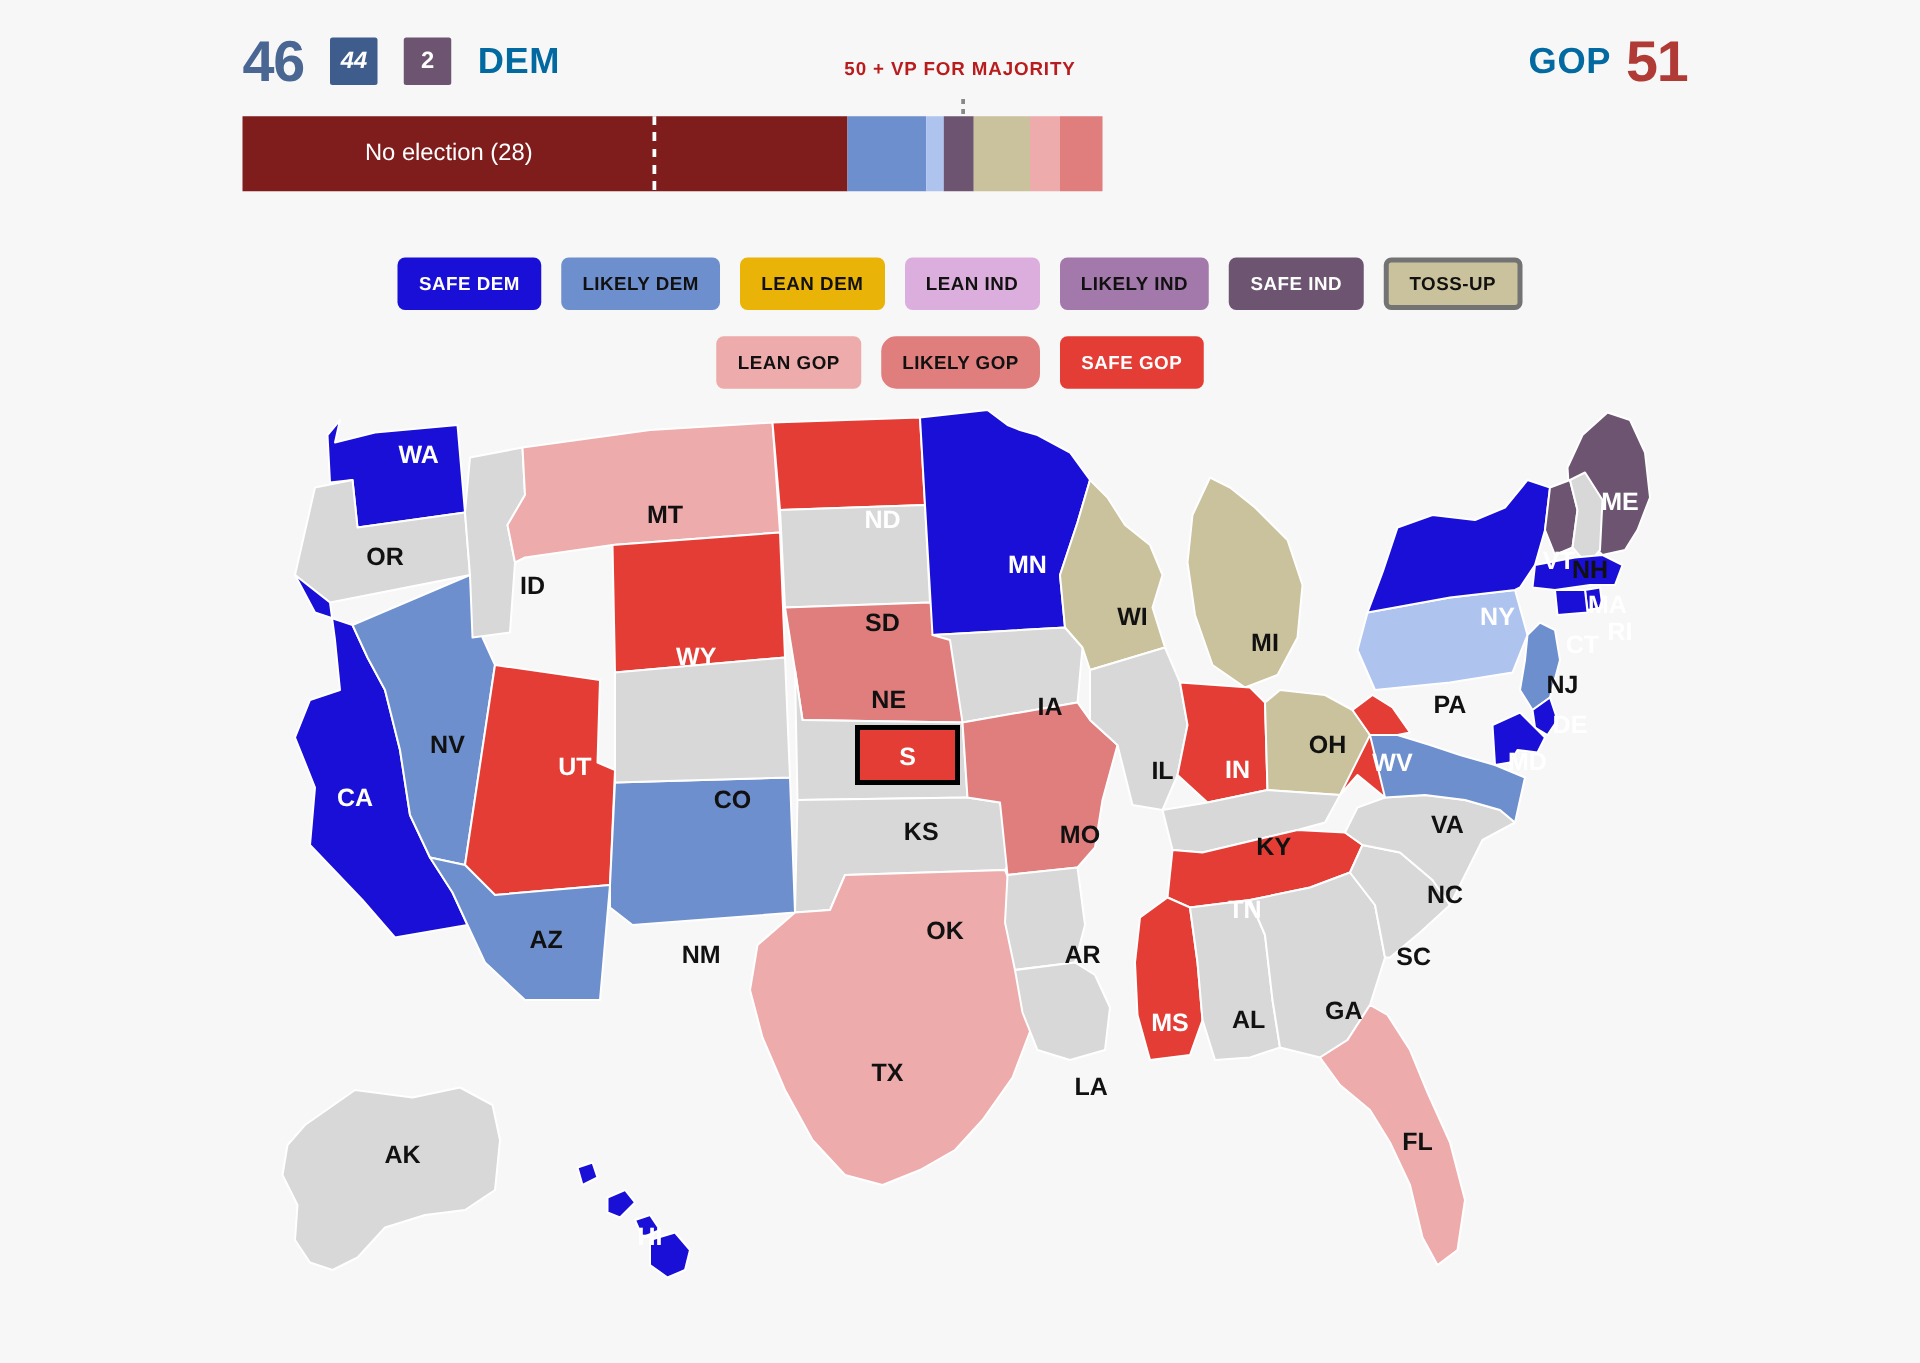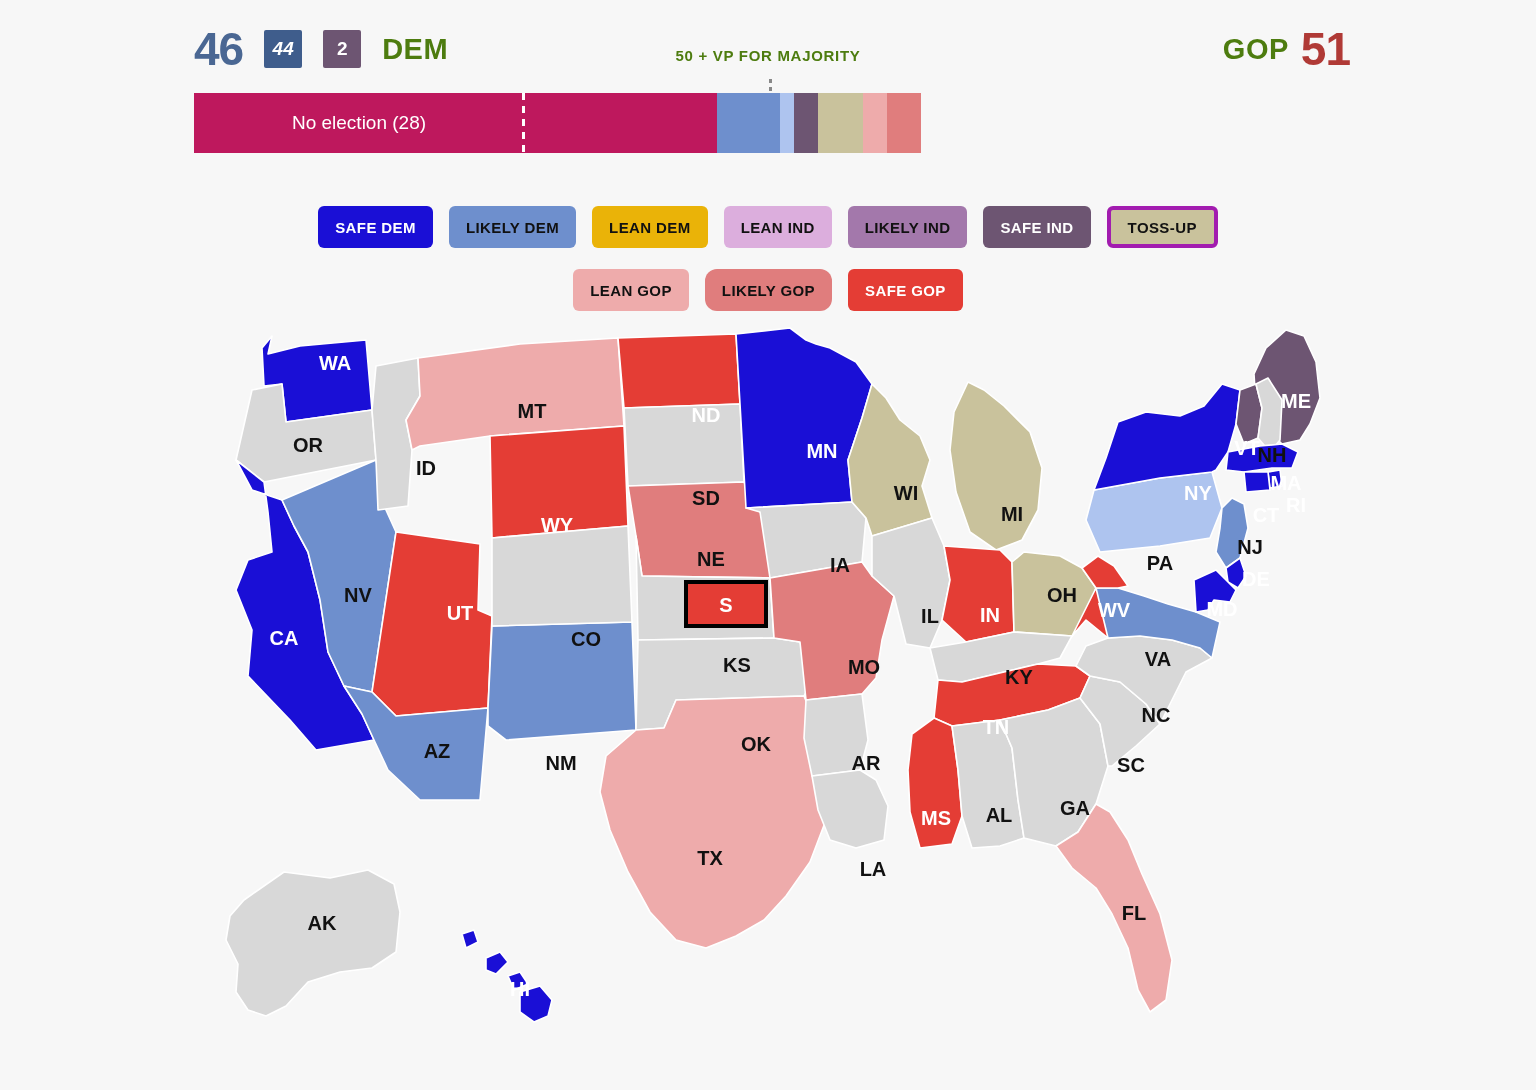--- a/index.html
+++ b/index.html
@@ -21,33 +21,33 @@
   #dem-total{
     font-size:46px;font-weight:bold;color:#4a6793;line-height:1;
     letter-spacing:-1px;
   }
   .count-chip{
     width:38px;height:38px;border-radius:2px;
     display:flex;align-items:center;justify-content:center;
     color:#fff;font-size:19px;font-weight:bold;
   }
   #dem-label,#gop-label{
-    font-size:29px;font-weight:bold;color:#4d7c0f;letter-spacing:0.5px;
+    font-size:29px;font-weight:bold;color:#0369a1;letter-spacing:0.5px;
   }
   #gop-group{
     position:absolute;right:186px;top:26px;
     display:flex;align-items:center;gap:12px;
   }
   #gop-total{
     font-size:46px;font-weight:bold;color:#b03a36;line-height:1;
     letter-spacing:-1px;
   }
   #majority-note{
     position:absolute;left:0;right:0;top:47px;text-align:center;
-    font-size:15px;font-weight:bold;color:#4d7c0f;letter-spacing:0.7px;
+    font-size:15px;font-weight:bold;color:#b91c1c;letter-spacing:0.7px;
   }
   
   #seatbar{
     position:absolute;left:194px;top:93px;width:1155px;height:60px;
     display:flex;
   }
   .seg{height:60px;position:relative;}
   .seg-label{
     position:absolute;left:0;right:0;top:50%;transform:translateY(-50%);
     text-align:center;color:#fff;font-size:19px;white-space:nowrap;
@@ -70,21 +70,21 @@
   .legend-row{
     display:flex;justify-content:center;align-items:center;gap:16px;margin-top:16px;
   }
   .legend-row.row2{margin-top:21px;}
   .chip{
     height:42px;border-radius:6px;display:flex;align-items:center;
     justify-content:center;padding:0 17px;
     font-size:15px;font-weight:bold;letter-spacing:0.4px;
     box-sizing:border-box;
   }
-  .chip.tossup{border:4px solid #a21caf;}
+  .chip.tossup{border:4px solid #737373;}
   
   #map-wrap{
     position:absolute;left:0;top:300px;width:1536px;height:760px;
   }
   svg{display:block;}
   .st{stroke:#ffffff;stroke-width:1.6;stroke-linejoin:round;}
   .slabel{
     font-family:"Liberation Sans", sans-serif;
     font-size:20px;font-weight:bold;text-anchor:middle;
     pointer-events:none;
@@ -109,21 +109,21 @@
 
   <div id="gop-group">
     <span id="gop-label">GOP</span>
     <span id="gop-total">51</span>
   </div>
 </div>
 
 <div id="majority-tick"></div>
 
 <div id="seatbar">
-    <div class="seg" style="width: 523px; background: #be185d;">
+    <div class="seg" style="width: 459px; background: #7f1d1d; padding-left: 25px;">
       <span class="seg-label" style="left: 0px; width: 330px; right: auto;">No election (28)</span>
       <div class="divider" style="left: 328px;"></div>
     </div>
     <div class="seg" style="width: 63px; background: rgb(110, 143, 205);"></div>
     <div class="seg" style="width: 14px; background: rgb(174, 196, 239);"></div>
     <div class="seg" style="width: 24px; background: rgb(109, 85, 114);"></div>
     <div class="seg" style="width: 45px; background: rgb(201, 194, 156);"></div>
     <div class="seg" style="width: 24px; background: rgb(238, 171, 171);"></div>
     <div class="seg" style="width: 34px; background: rgb(224, 125, 125);"></div>
   </div>

